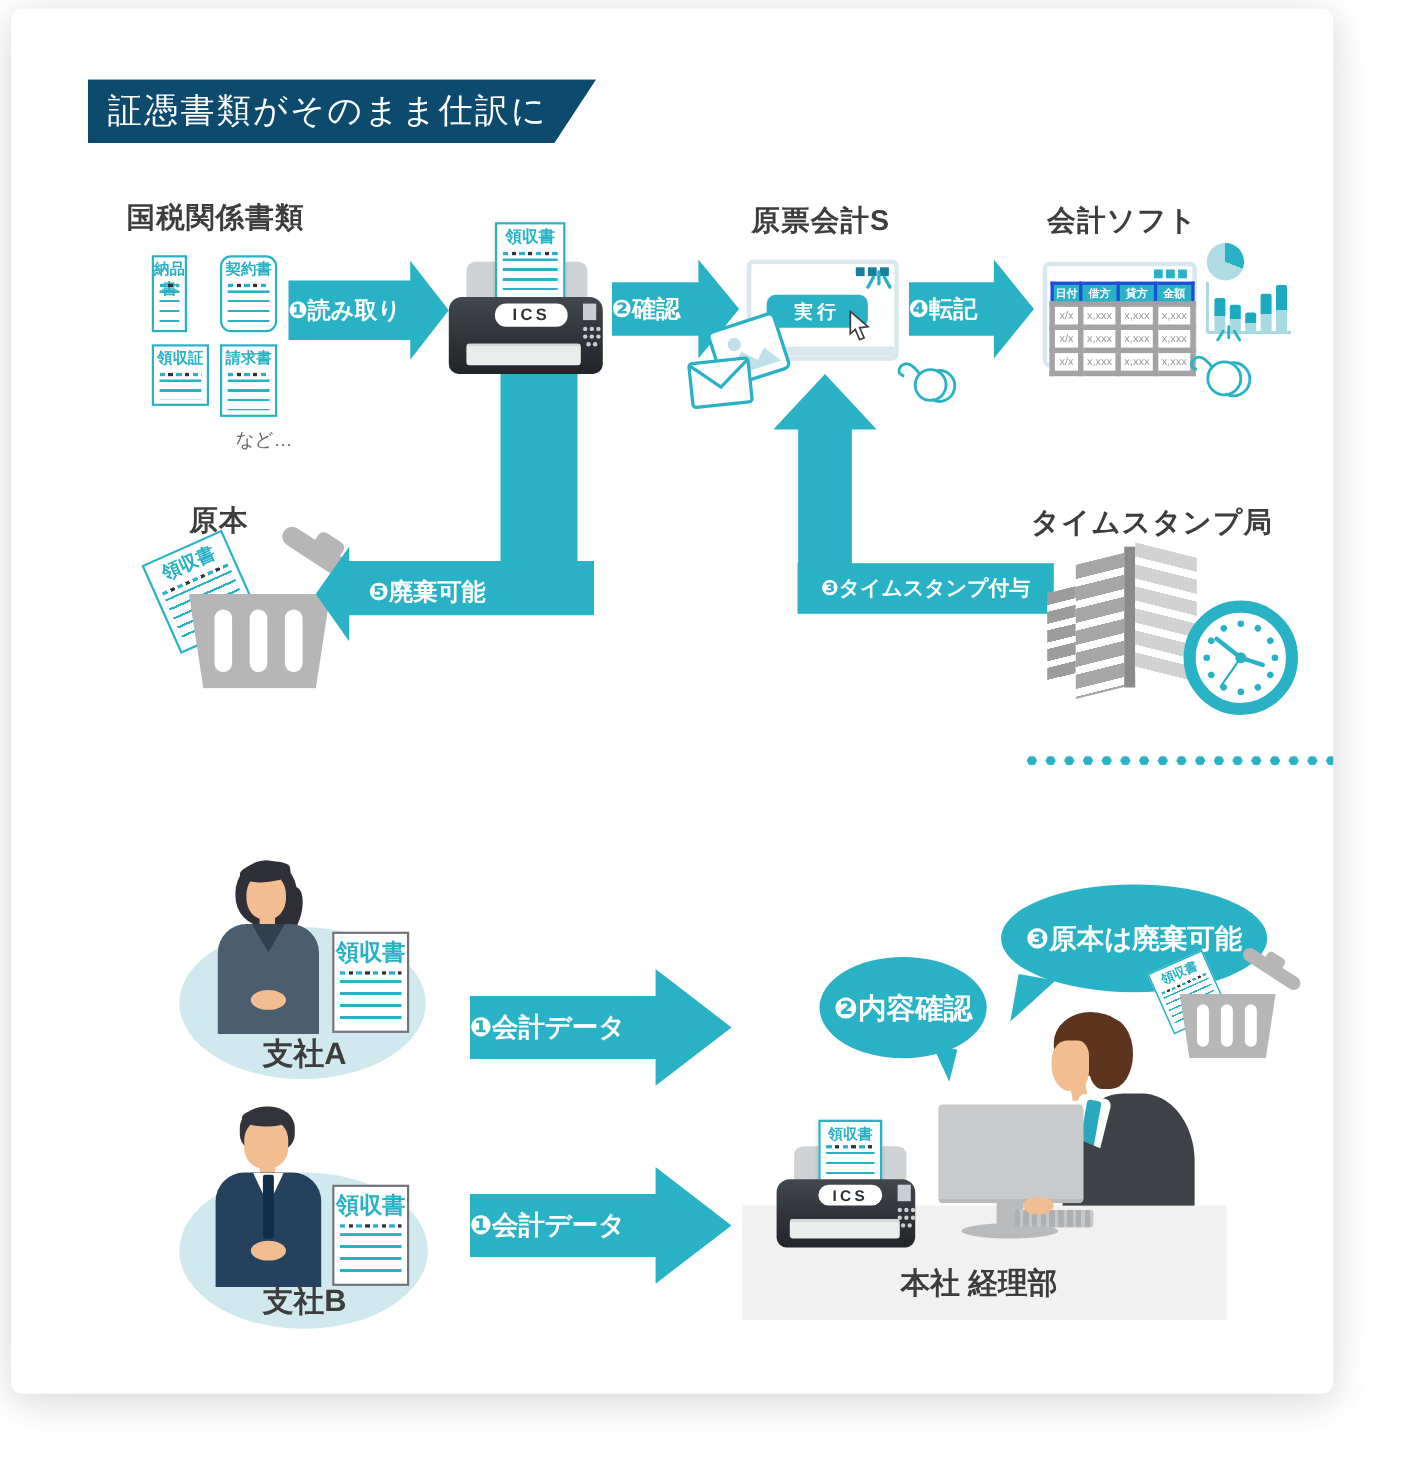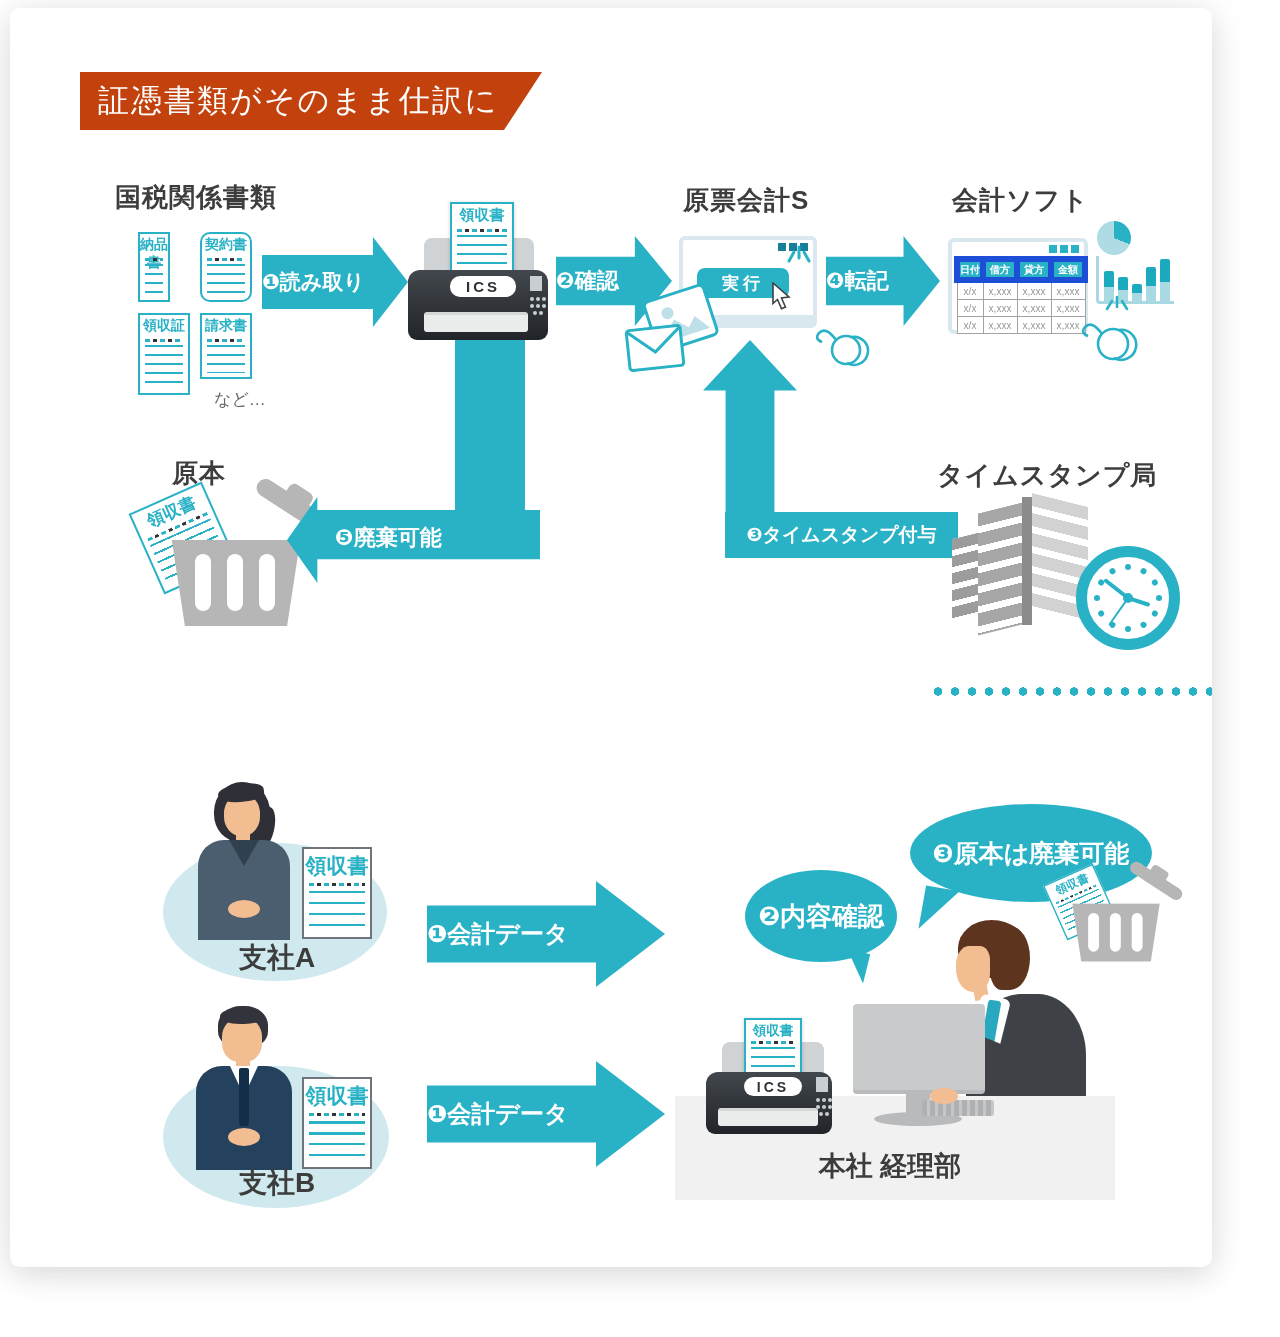--- a/index.html
+++ b/index.html
@@ -3,21 +3,21 @@
 <meta charset="utf-8">
 <style>
   html,body{margin:0;padding:0;background:#fff;}
   .page{position:relative;width:1280px;height:1337px;background:#fff;overflow:hidden;
         font-family:"Liberation Sans","DejaVu Sans",sans-serif;}
   .card{position:absolute;left:10px;top:8px;width:1202px;height:1259px;background:#fff;
         border-radius:10px;box-shadow:0 8px 30px rgba(0,0,0,.12),0 0 50px rgba(0,0,0,.05);}
   .abs{position:absolute;}
 
   
-  .banner{position:absolute;background:#c2410c;color:#fff;display:flex;align-items:center;
+  .banner{position:absolute;background:#0c4a6e;color:#fff;display:flex;align-items:center;
           font-size:31px;letter-spacing:2px;padding-left:18px;box-sizing:border-box;
           clip-path:polygon(0 0,100% 0,calc(100% - 38px) 100%,0 100%);}
   .jp-title{position:absolute;color:#3d3d3d;font-weight:bold;font-size:26px;letter-spacing:1px;}
   .dotline{position:absolute;left:930px;top:686px;width:282px;height:11px;
            background:radial-gradient(circle 4.3px at 8px 5.5px,#29b2c6 97%,transparent) 0 0/17px 11px repeat-x;}
 
   
   .fatarrow{position:absolute;background:#29b2c6;color:#fff;font-weight:bold;
             display:flex;align-items:center;justify-content:flex-start;box-sizing:border-box;}
   .ar-read{clip-path:polygon(0 20%,76% 20%,76% 0,100% 50%,76% 100%,76% 80%,0 80%);
@@ -56,22 +56,22 @@
 
   
   .win{position:absolute;background:#fff;border:4px solid #d9e8ee;border-radius:6px;box-sizing:border-box;}
   .win-dots{position:absolute;top:3px;right:5px;display:flex;gap:3px;}
   .win-dots i{width:8px;height:8px;display:block;}
   .exec-btn{position:absolute;background:#29b2c6;border-radius:8px;color:#fff;font-weight:bold;
             display:flex;align-items:center;justify-content:center;letter-spacing:4px;}
   .app-bottom{position:absolute;left:0;right:0;bottom:0;height:9px;background:#d9e8ee;}
 
   .swtable{border-collapse:collapse;table-layout:fixed;}
-  .swtable th{background:#29b2c6;color:#fff;font-size:10px;font-weight:bold;border:6px solid #1d4ed8;padding:0;height:15px;text-align:center;}
-  .swtable td{color:#97999b;font-size:10px;text-align:center;border:1px solid #a3a3a3;padding:0;height:16px;background:#fff;}
+  .swtable th{background:#29b2c6;color:#fff;font-size:10px;font-weight:bold;border:3px solid #1d4ed8;padding:0;height:15px;text-align:center;}
+  .swtable td{color:#97999b;font-size:10px;text-align:center;border:5px solid #a3a3a3;padding:0;height:16px;background:#fff;}
 
   
   .pie{position:absolute;border-radius:50%;background:conic-gradient(#29b2c6 0 112deg,#afdbe5 112deg 360deg);}
   .bars{position:absolute;display:flex;align-items:flex-end;gap:4px;
         border-left:3px solid #a8d8e2;border-bottom:3px solid #a8d8e2;border-radius:0 0 0 4px;padding:0 2px 0 5px;box-sizing:border-box;}
   .bars i{display:block;width:10px;background:linear-gradient(180deg,#1caabf 0 55%,#a9dae4 55% 100%);border-radius:2px 2px 0 0;}
 
   
   .trash-lid{position:absolute;background:#b6b6b6;border-radius:9px;}
   .trash-lid::after{content:'';position:absolute;left:32%;top:-11px;width:30%;height:13px;background:#b6b6b6;border-radius:6px 6px 0 0;}
@@ -120,21 +120,21 @@
   <div class="docpaper" style="left:138px;top:232px;width:32px;height:70px;">
     <span class="dtitle" style="font-size:14px;margin-top:2px;">納品書</span>
     <span class="dmark" style="top:24px;"></span>
     <span class="dlines" style="top:30px;bottom:4px;"></span>
   </div>
   <div class="docpaper" style="left:200px;top:232px;width:52px;height:70px;border-radius:10px;">
     <span class="dtitle" style="font-size:14px;margin-top:2px;">契約書</span>
     <span class="dmark" style="top:24px;"></span>
     <span class="dlines" style="top:30px;bottom:4px;"></span>
   </div>
-  <div class="docpaper" style="left:138px;top:313px;width:52px;height:82px;">
+  <div class="docpaper" style="left:138px;top:313px;width:52px;height:56px;">
     <span class="dtitle" style="font-size:14px;margin-top:2px;">領収証</span>
     <span class="dmark" style="top:24px;"></span>
     <span class="dlines" style="top:30px;bottom:4px;"></span>
   </div>
   <div class="docpaper" style="left:200px;top:313px;width:52px;height:66px;">
     <span class="dtitle" style="font-size:14px;margin-top:2px;">請求書</span>
     <span class="dmark" style="top:24px;"></span>
     <span class="dlines" style="top:30px;bottom:4px;"></span>
   </div>
   <div class="abs" style="left:214px;top:388px;font-size:17px;color:#666;">など…</div>

